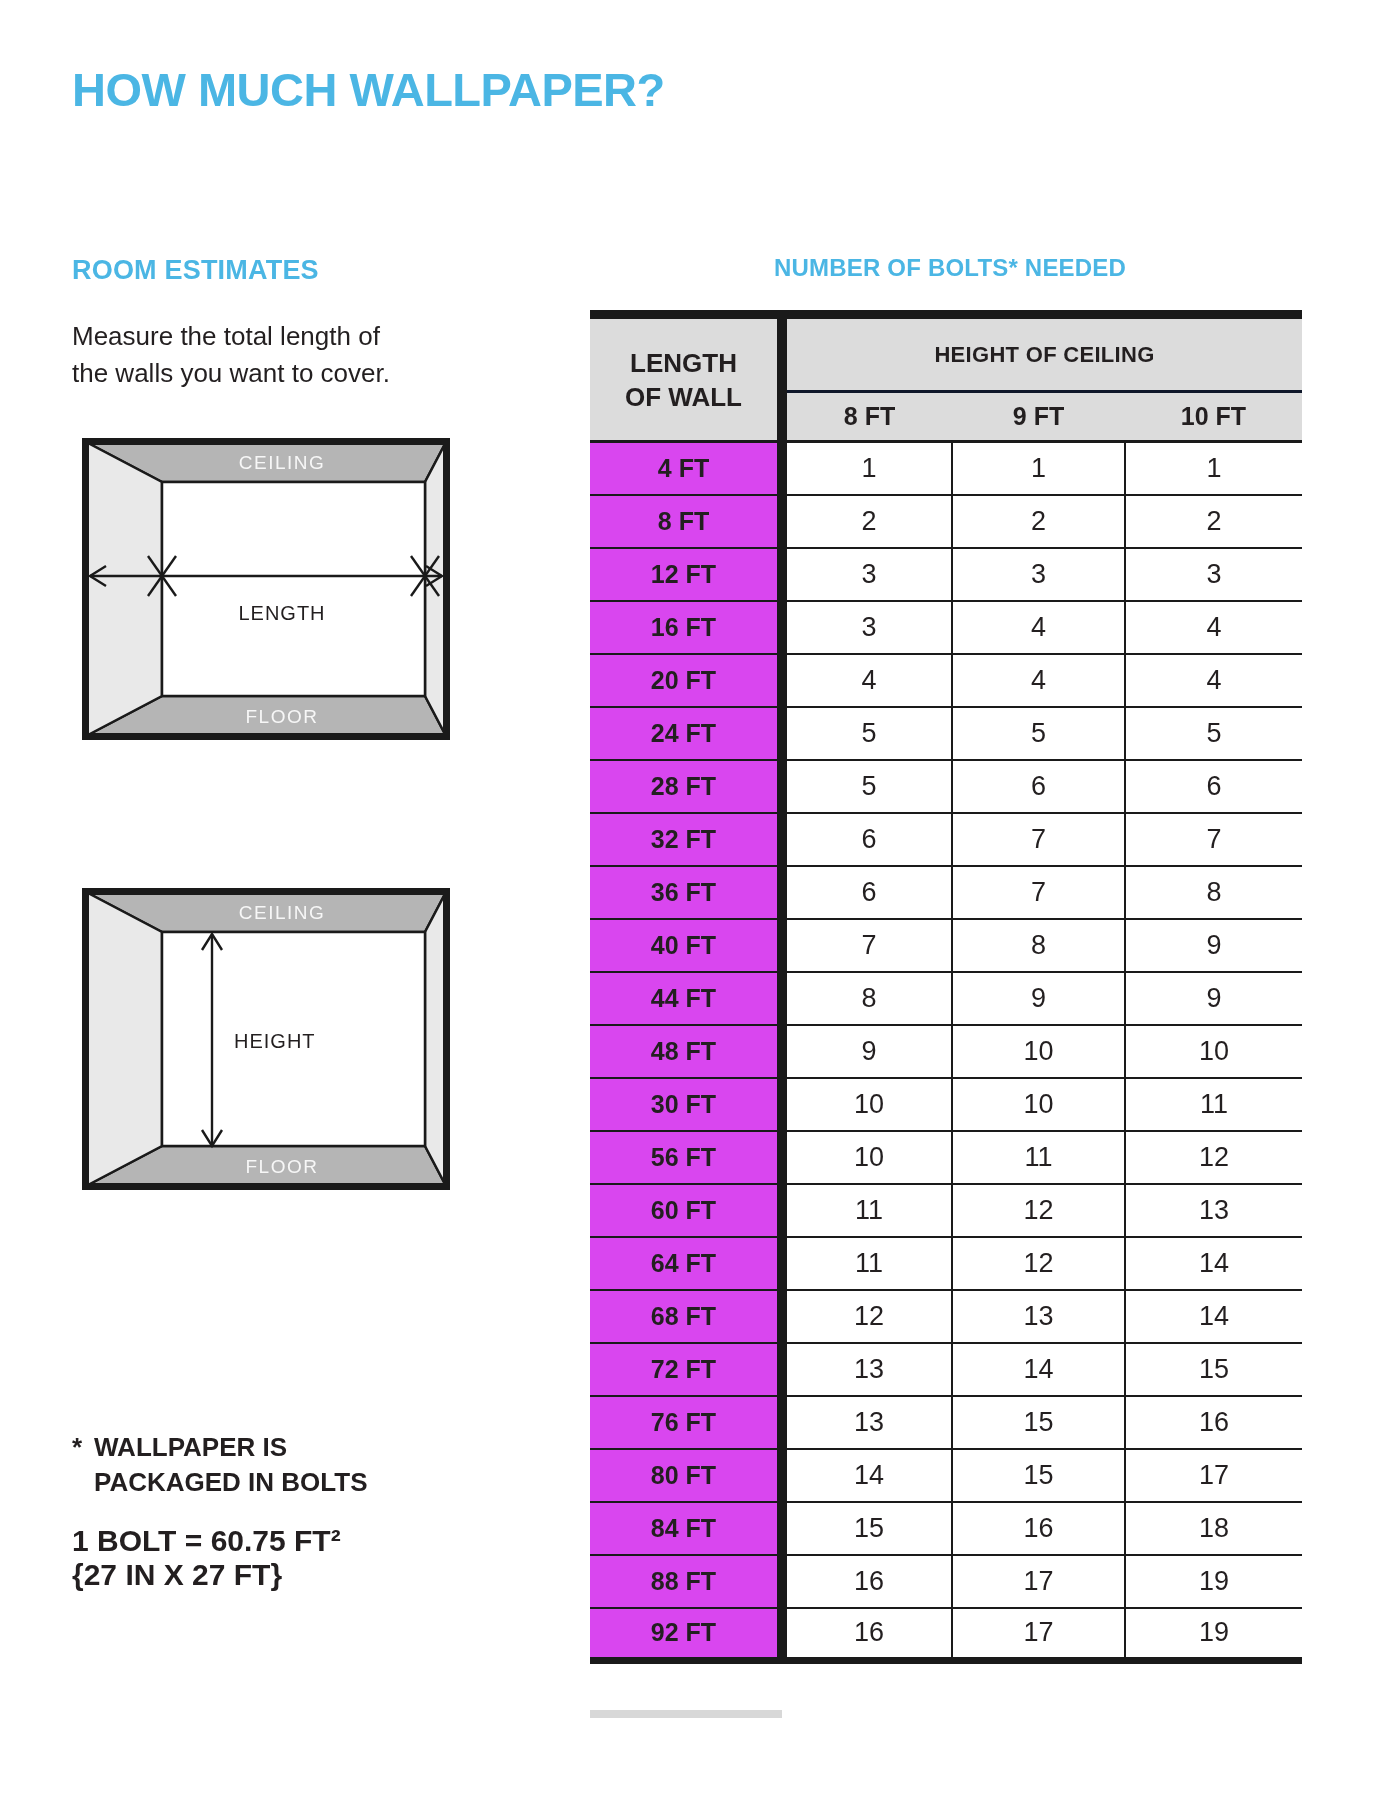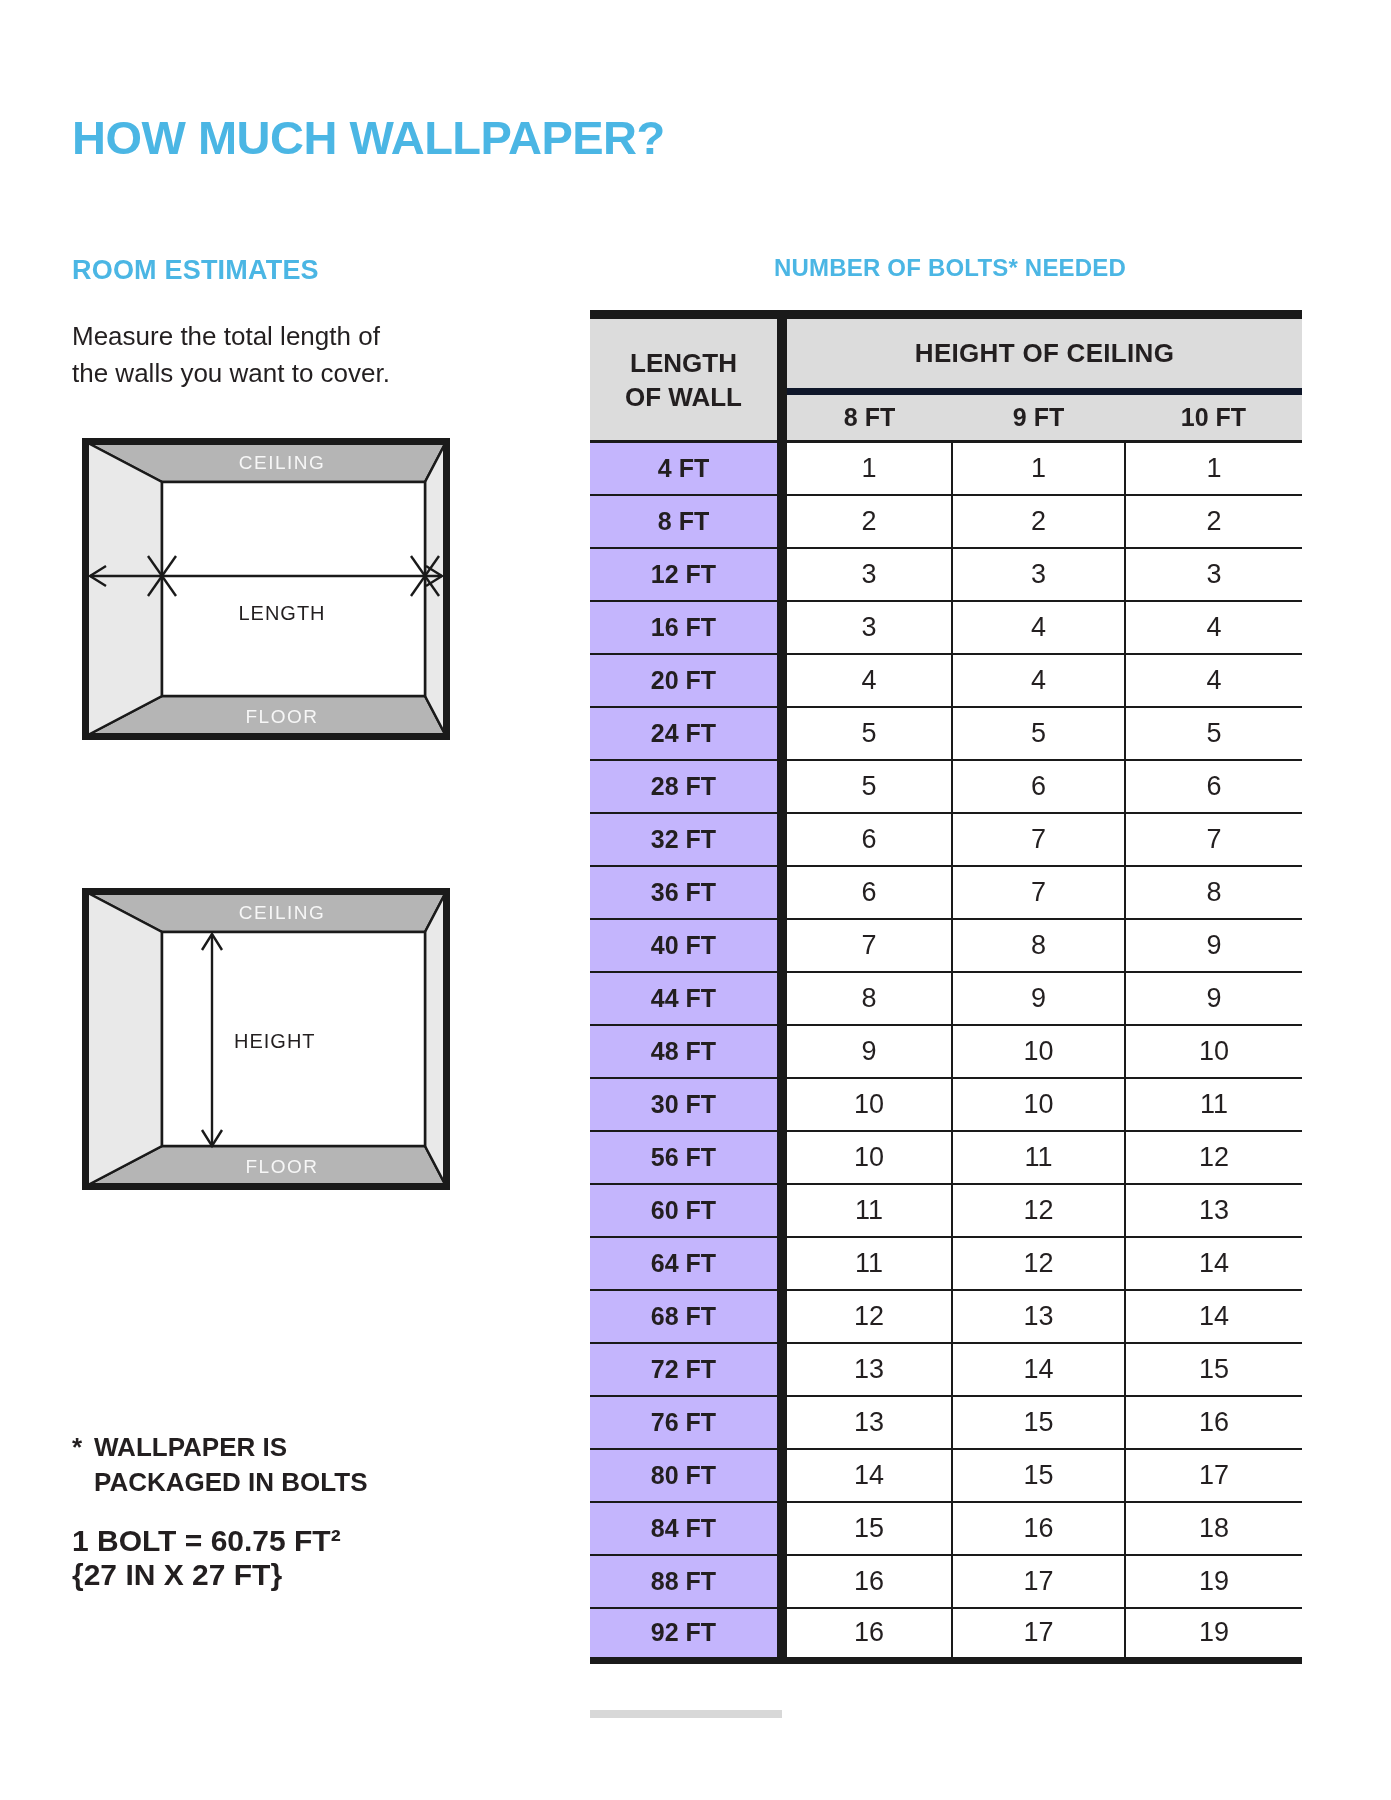--- a/index.html
+++ b/index.html
@@ -13,21 +13,20 @@
     color: #231F20;
     overflow: hidden;
   }
   .page-title {
     position: absolute;
     left: 72px; top: 62px;
     font-size: 47px;
     font-weight: bold;
     letter-spacing: -0.5px;
     color: #4BB6E4;
-    margin-top: 48px;
   }
   .section-heading {
     position: absolute;
     left: 72px; top: 255px;
     font-size: 27px;
     font-weight: bold;
     color: #4BB6E4;
     letter-spacing: 0.2px;
   }
   .para {
@@ -88,35 +87,35 @@
     background: #DCDCDC;
     border-right: 10px solid #1A1A1A;
     border-bottom: 3px solid #1A1A1A;
     font-size: 26px;
     font-weight: bold;
     white-space: pre-line;
     line-height: 34px;
   }
   .cell-group {
     background: #DCDCDC;
-    border-bottom: 7px solid #0f172a;
+    border-bottom: 3px solid #0f172a;
     height: 77px;
-    font-size: 26px;
+    font-size: 22px;
     font-weight: bold;
     letter-spacing: 0.3px;
   }
   .cell-sub {
     background: #DCDCDC;
     border-bottom: 3px solid #1A1A1A;
     height: 50px;
     font-size: 25px;
     font-weight: bold;
   }
   .bolts-table tbody th {
-    background: #c4b5fd;
+    background: #d946ef;
     border-right: 10px solid #1A1A1A;
     border-bottom: 2px solid #1A1A1A;
     font-size: 25px;
     font-weight: bold;
   }
   .bolts-table tbody td {
     border: 2px solid #1A1A1A;
     border-right-width: 2px;
     height: 53px;
     font-size: 27px;

